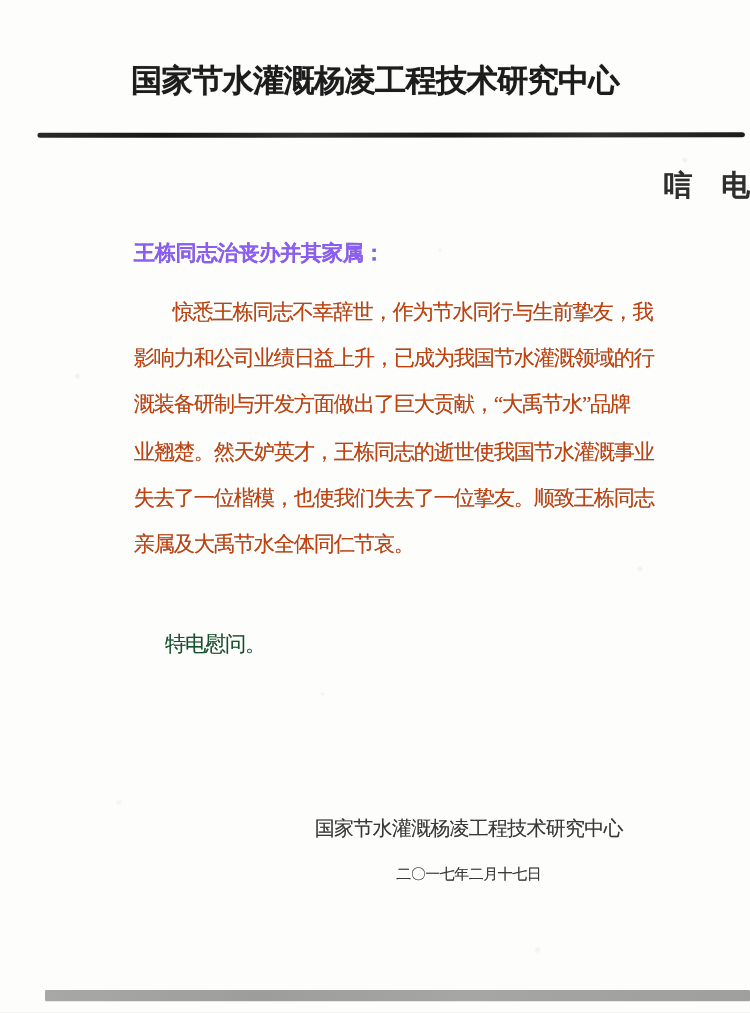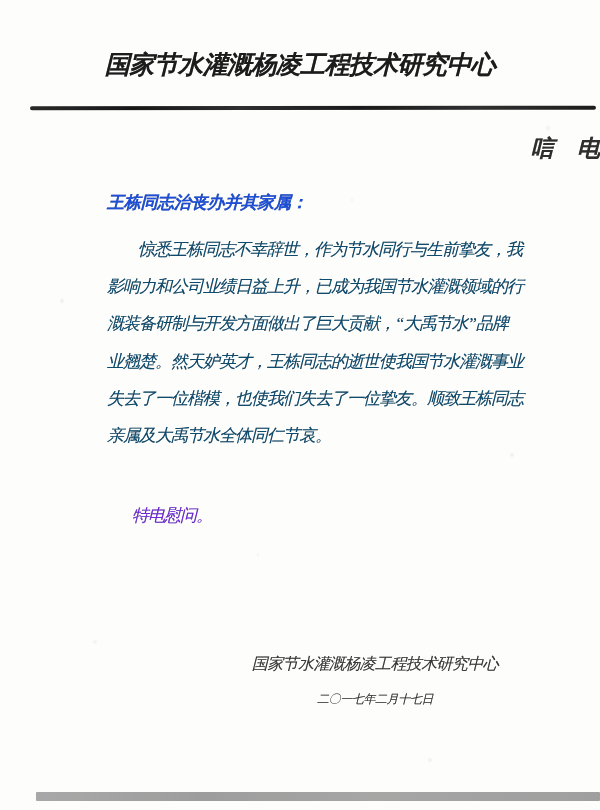--- a/index.html
+++ b/index.html
@@ -1,20 +1,19 @@
 <!DOCTYPE html>
 <html><head>
 <meta charset="utf-8">
 <style>
   html,body{margin:0;padding:0;background:#e9e9e9;}
   .page{
     position:relative;width:600px;height:810px;margin:0 auto;
     background:#fdfdfc;overflow:hidden;
     font-family:"Liberation Serif","DejaVu Serif",serif;
-    font-style:italic;
     -webkit-font-smoothing:antialiased;
   }
   
   .page::before{
     content:"";position:absolute;inset:0;pointer-events:none;
     background-image:
       radial-gradient(circle 1.5px at 62px 301px, rgba(90,90,90,.10), transparent 3px),
       radial-gradient(circle 1.5px at 548px 128px, rgba(90,90,90,.09), transparent 3px),
       radial-gradient(circle 1.5px at 512px 455px, rgba(90,90,90,.10), transparent 3px),
       radial-gradient(circle 1.5px at 95px 642px, rgba(90,90,90,.08), transparent 3px),
@@ -32,33 +31,33 @@
     background:linear-gradient(90deg,#2a2a2a 0%,#171717 18%,#2f2f2f 37%,#1a1a1a 58%,#303030 79%,#1d1d1d 100%);
     border-radius:2px;transform:rotate(-0.06deg);
   }
   .doc-title{
     position:absolute;top:133px;left:0;width:600px;text-align:right;
     font-size:23px;font-weight:600;color:#2e2e2e;white-space:nowrap;
     text-shadow:0 0 .5px rgba(40,40,40,.5);
   }
   .salutation{
     position:absolute;top:191px;left:107px;
-    font-size:17px;font-weight:700;letter-spacing:-0.3px;color:#1d4ed8;
+    font-size:17px;font-weight:700;letter-spacing:-0.3px;color:#8b5cf6;
     text-shadow:0 0 .5px rgba(40,40,40,.5);white-space:nowrap;
   }
   .body-block{
     position:absolute;top:231px;left:107px;width:440px;
-    font-size:17px;letter-spacing:-1px;color:#0c4a6e;
+    font-size:17px;letter-spacing:-1px;color:#c2410c;
     text-shadow:0 0 .5px rgba(60,60,60,.45);
   }
   .body-line{white-space:nowrap;line-height:37.2px;height:37.2px;}
   .body-line.indent{padding-left:31px;}
   .closing{
     position:absolute;top:497px;left:132px;
-    font-size:17px;letter-spacing:-1px;color:#6d28d9;line-height:37.2px;
+    font-size:17px;letter-spacing:-1px;color:#14532d;line-height:37.2px;
     text-shadow:0 0 .5px rgba(60,60,60,.45);white-space:nowrap;
   }
   .sign-block{
     position:absolute;top:648px;left:150px;width:450px;text-align:center;
     color:#383838;text-shadow:0 0 .5px rgba(60,60,60,.45);
   }
   .sign-name{font-size:16px;letter-spacing:-0.6px;line-height:32px;white-space:nowrap;}
   .sign-date{font-size:12px;letter-spacing:-0.4px;line-height:32px;margin-top:3px;white-space:nowrap;}
   .scan-edge{
     position:absolute;top:792px;left:36px;width:564px;height:9px;

